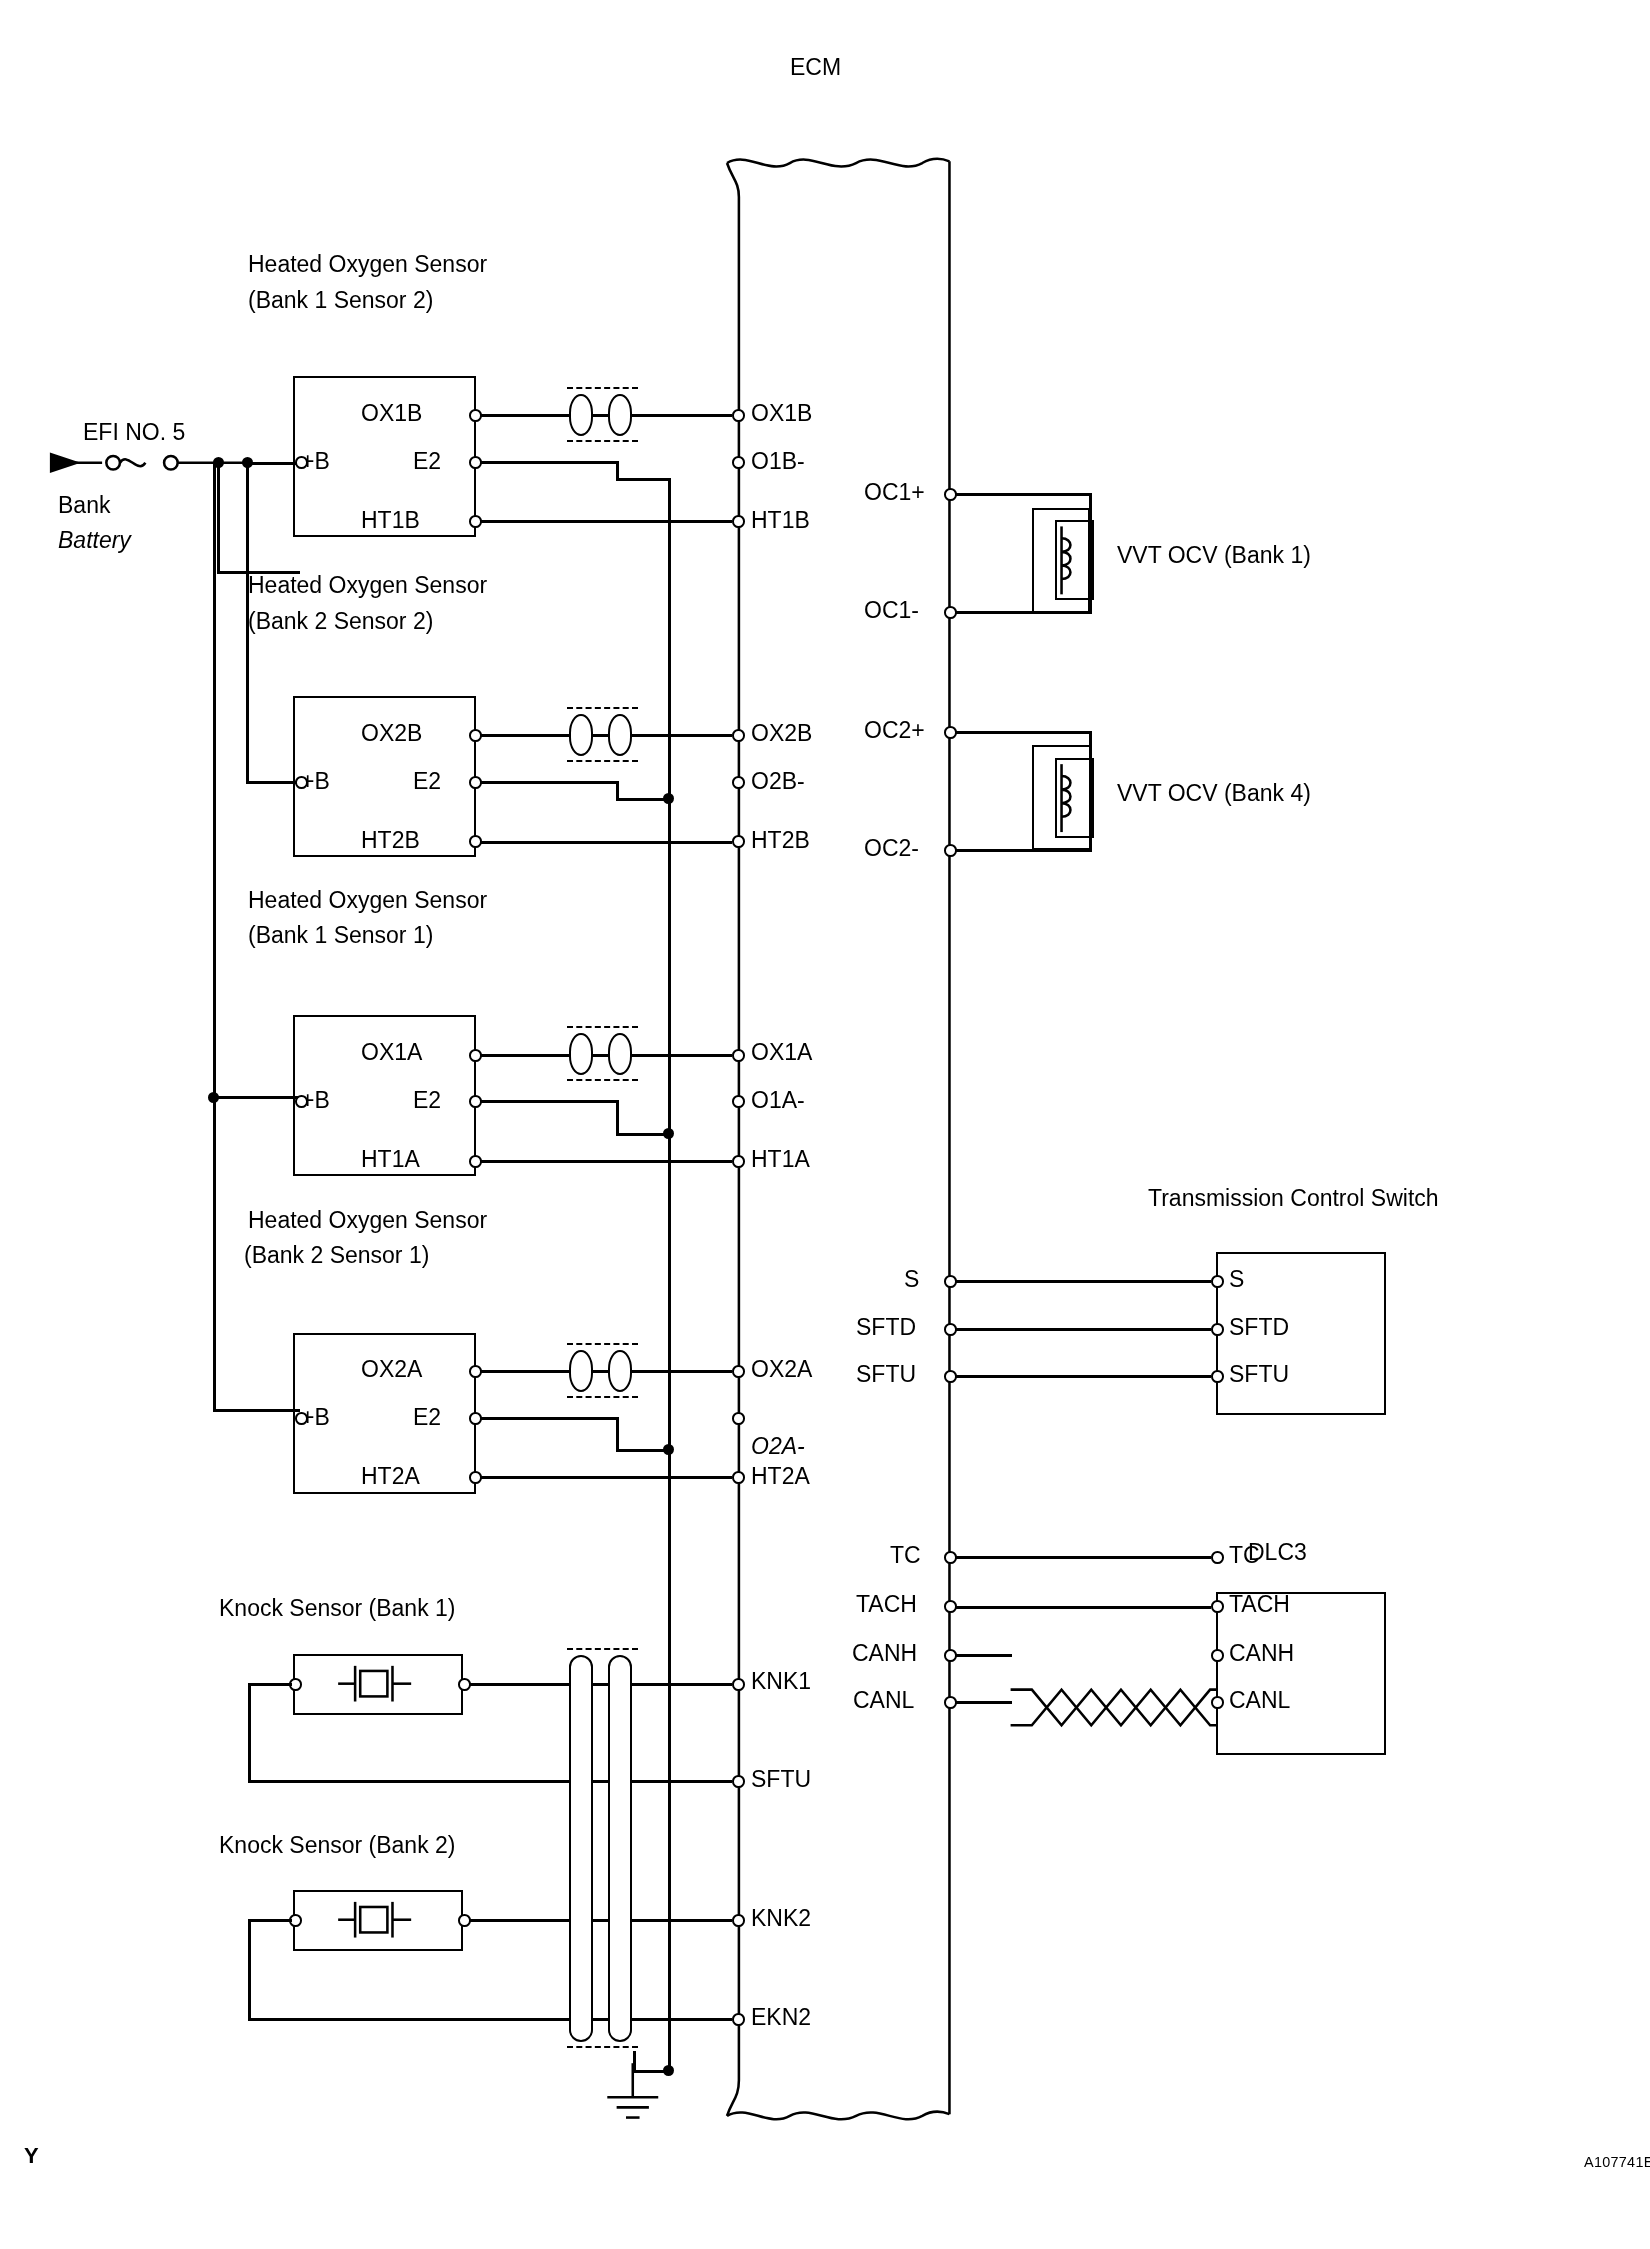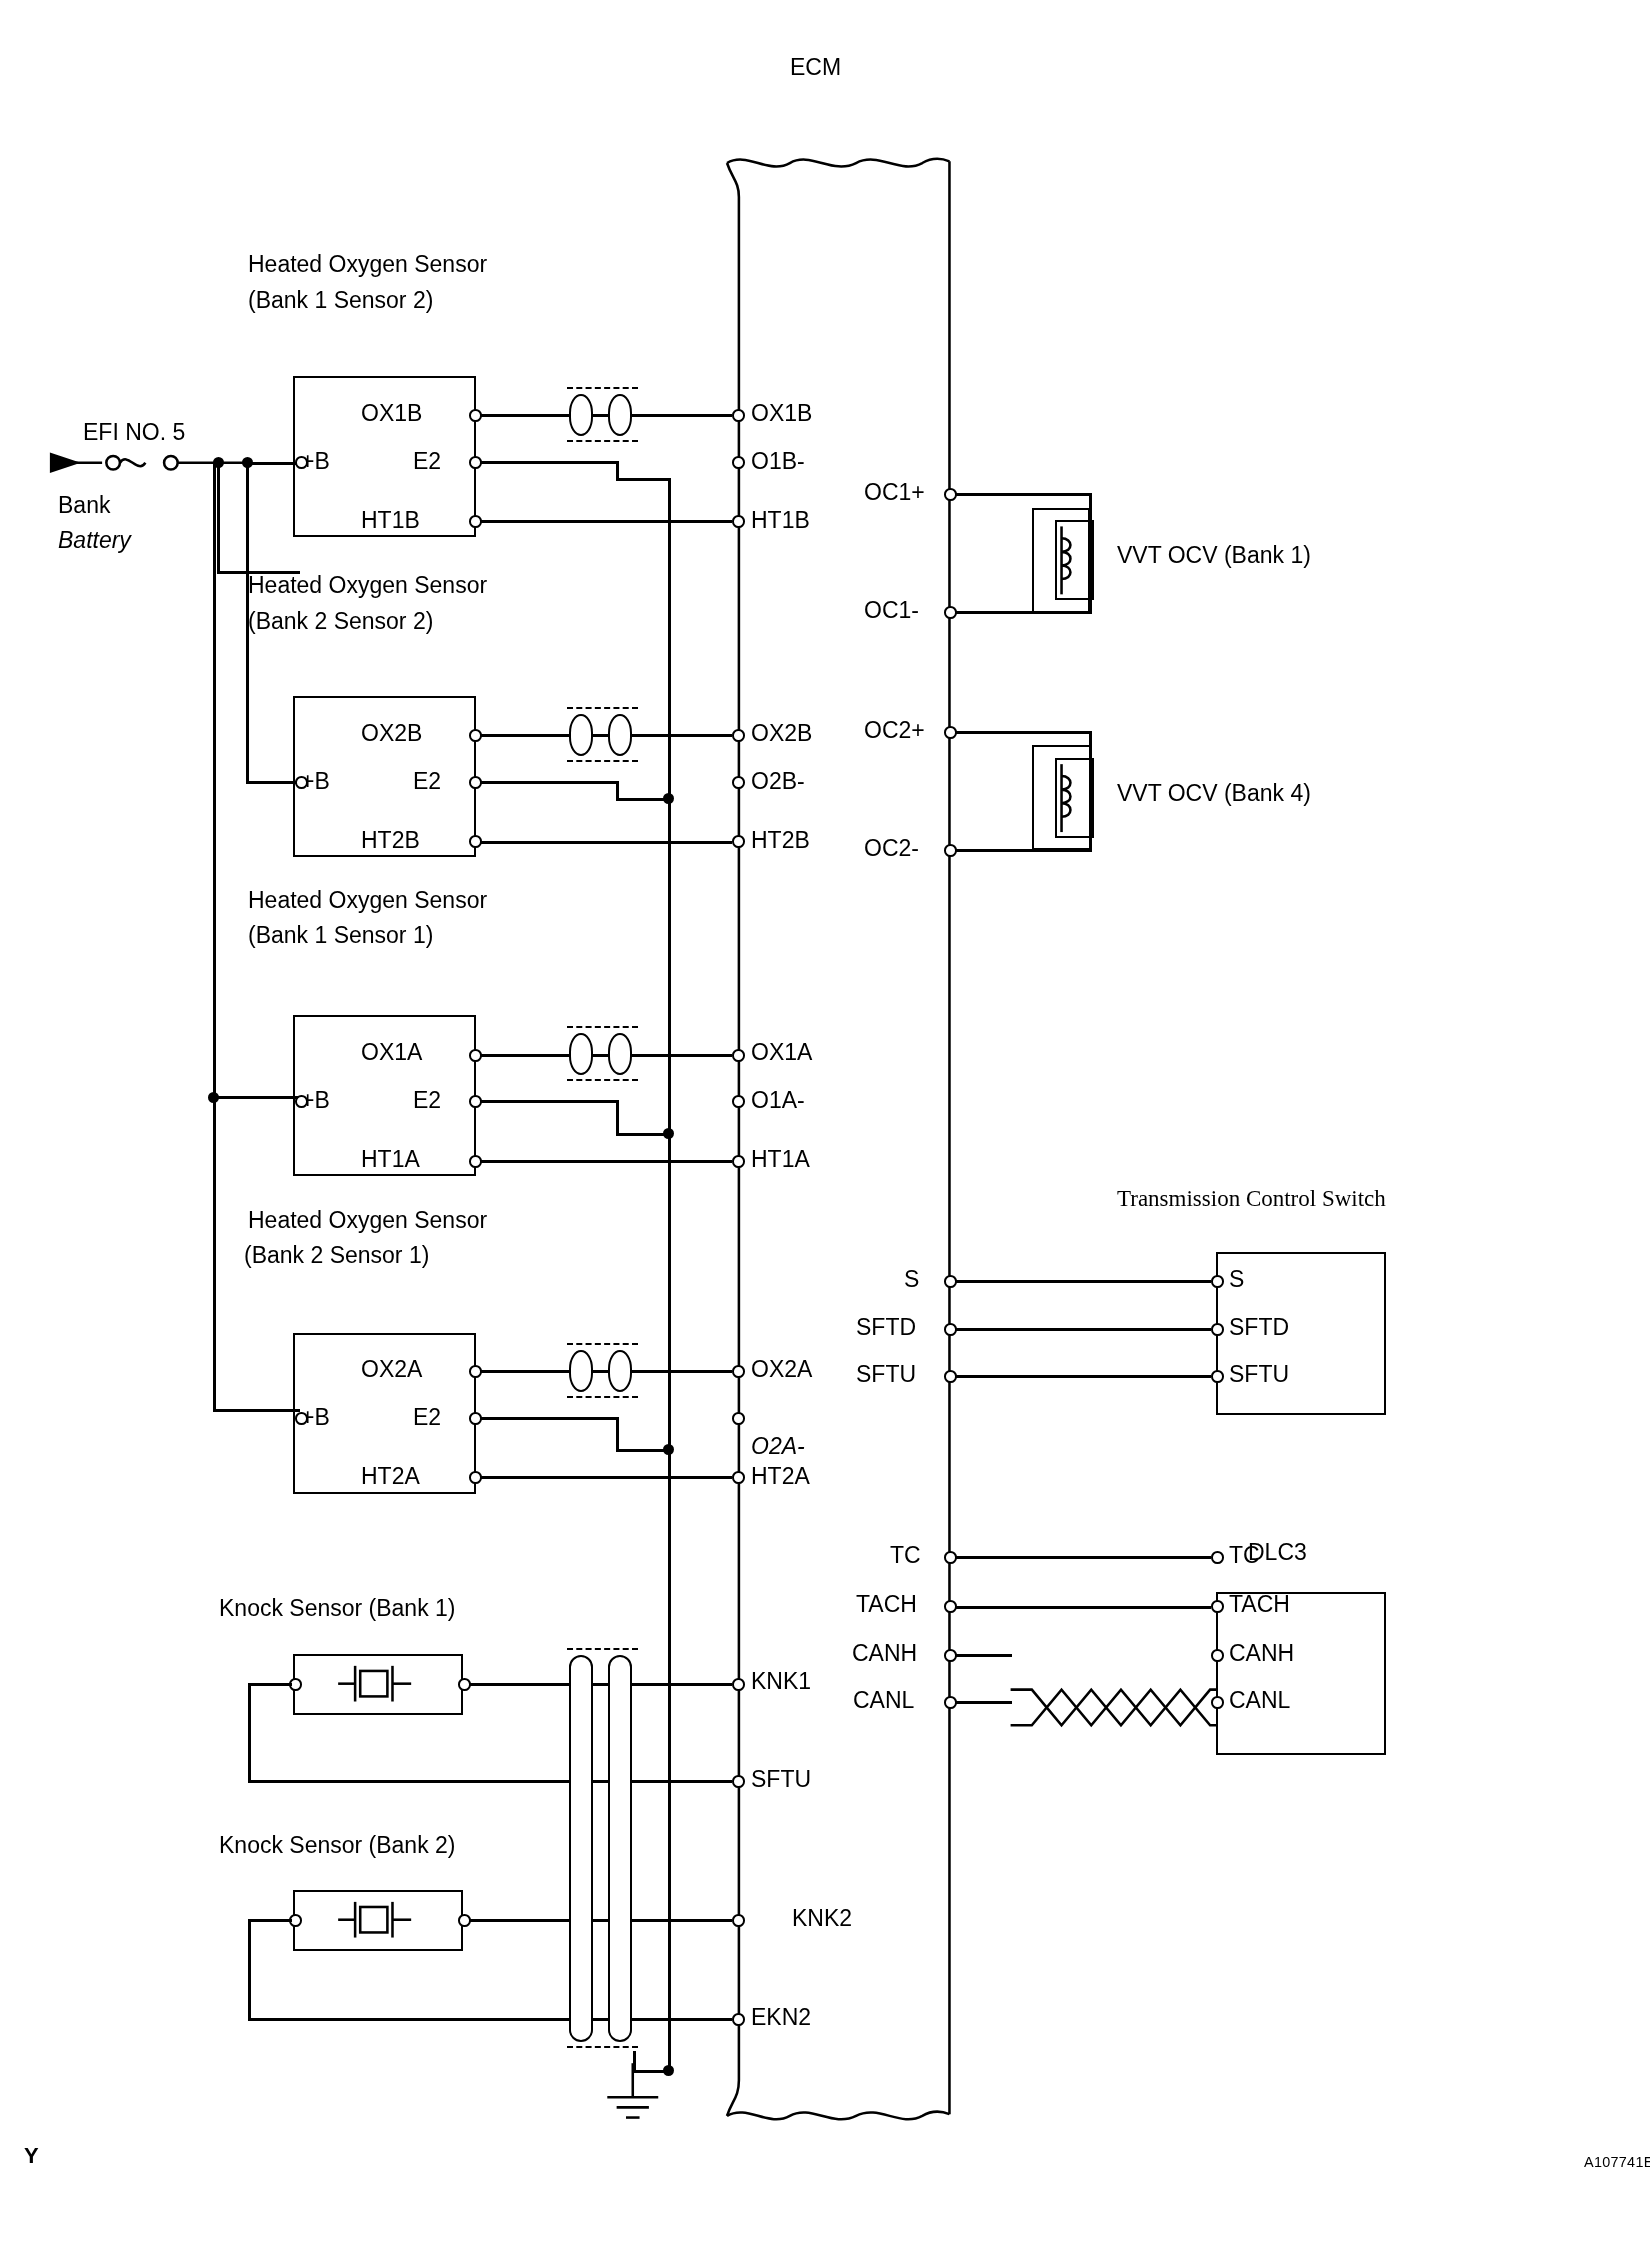--- a/index.html
+++ b/index.html
@@ -290,21 +290,21 @@
   <div class="lbl" style="left:219px; top:1831px;">Knock Sensor (Bank 2)</div>
   <div class="box" style="left:293px; top:1890px; width:170px; height:61px;"></div>
   <div class="term" style="left:289px; top:1914px;"></div>
   <div class="term" style="left:458px; top:1914px;"></div>
   <div class="ln hln" style="left:470px; top:1919px; width:262px;"></div>
   <div class="ln vln" style="left:248px; top:1919px; height:102px;"></div>
   <div class="ln hln" style="left:248px; top:1919px; width:44px;"></div>
   <div class="ln hln" style="left:248px; top:2018px; width:484px;"></div>
   <div class="term" style="left:732px; top:1914px;"></div>
   <div class="term" style="left:732px; top:2013px;"></div>
-  <div class="lbl" style="left:751px; top:1904px;margin-left:41px;">KNK2</div>
+  <div class="lbl" style="left:751px; top:1904px;">KNK2</div>
   <div class="lbl" style="left:751px; top:2003px;">EKN2</div>
 
   <div class="shield" style="left:560px; top:1645px; width:85px; height:406px;">
     <div class="dashln" style="left:6.8px; top:3.4px; width:71px;"></div>
     <div class="cap" style="left:8.5px; top:10.2px; width:24px; height:387px; border-radius:12px / 12px;"></div>
     <div class="cap" style="left:48px; top:10.2px; width:24px; height:387px; border-radius:12px / 12px;"></div>
     <div class="dashln" style="left:6.8px; top:401px; width:71px;"></div>
   </div>
   <div class="ln vln" style="left:633px; top:2051px; height:20.4px;"></div>
   <div class="ln hln" style="left:633px; top:2070px; width:37px;"></div>
@@ -326,21 +326,21 @@
   <div class="term" style="left:944px; top:844px;"></div>
   <div class="lbl" style="left:864px; top:716px;">OC2+</div>
   <div class="lbl" style="left:864px; top:834px;">OC2-</div>
   <div class="box" style="left:1032px; top:745px; width:59px; height:105px;"></div>
   <div class="ln hln" style="left:956px; top:731px; width:136px;"></div>
   <div class="ln hln" style="left:956px; top:849px; width:136px;"></div>
   <div class="ln vln" style="left:1089px; top:731px; height:119px;"></div>
   <div class="box" style="left:1055px; top:758px; width:39px; height:80px; border-width:2.5px;"></div>
   <div class="lbl" style="left:1117px; top:779px;">VVT OCV (Bank 4)</div>
 
-  <div class="lbl" style="left:1117px; top:1184px;font-family:Liberation Serif, serif;">Transmission Control Switch</div>
+  <div class="lbl" style="left:1148px; top:1184px;">Transmission Control Switch</div>
   <div class="box" style="left:1216px; top:1252px; width:170px; height:163px;"></div>
   <div class="term" style="left:944px; top:1275px;"></div>
   <div class="term" style="left:944px; top:1323px;"></div>
   <div class="term" style="left:944px; top:1370px;"></div>
   <div class="lbl" style="left:904px; top:1265px;">S</div>
   <div class="lbl" style="left:856px; top:1313px;">SFTD</div>
   <div class="lbl" style="left:856px; top:1360px;">SFTU</div>
   <div class="term" style="left:1211px; top:1275px;"></div>
   <div class="term" style="left:1211px; top:1323px;"></div>
   <div class="term" style="left:1211px; top:1370px;"></div>

